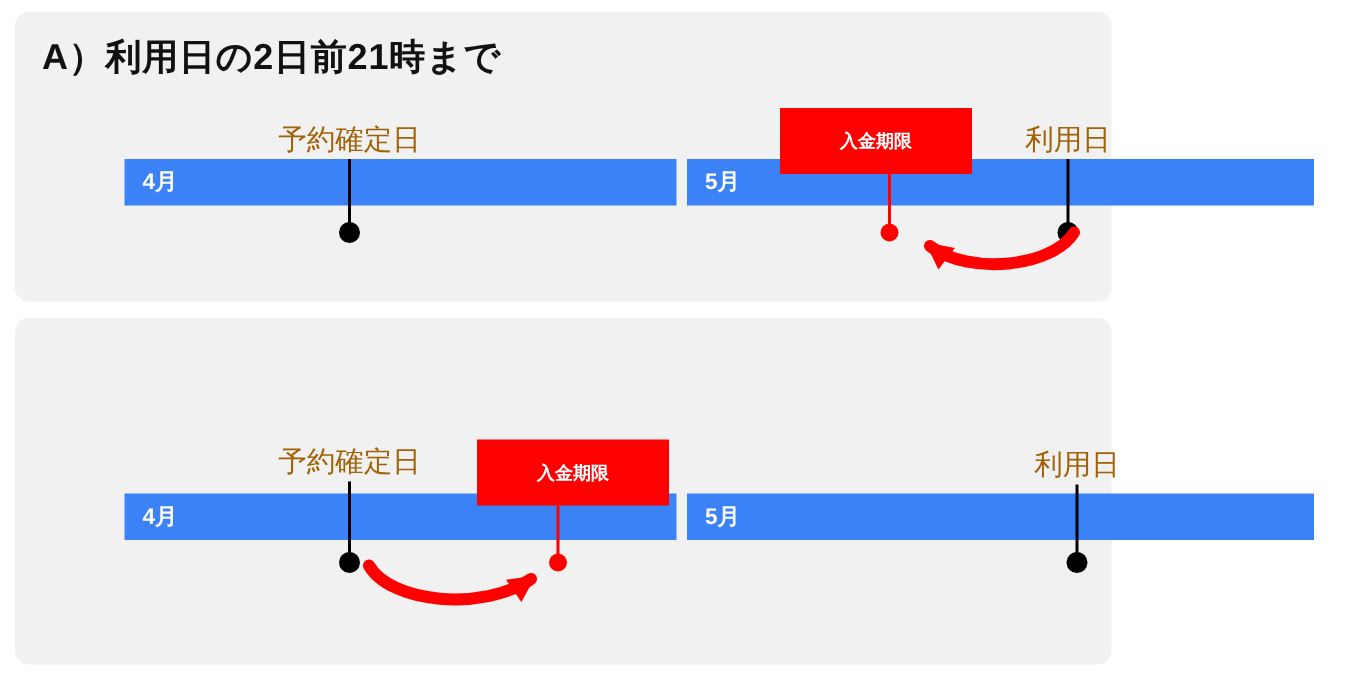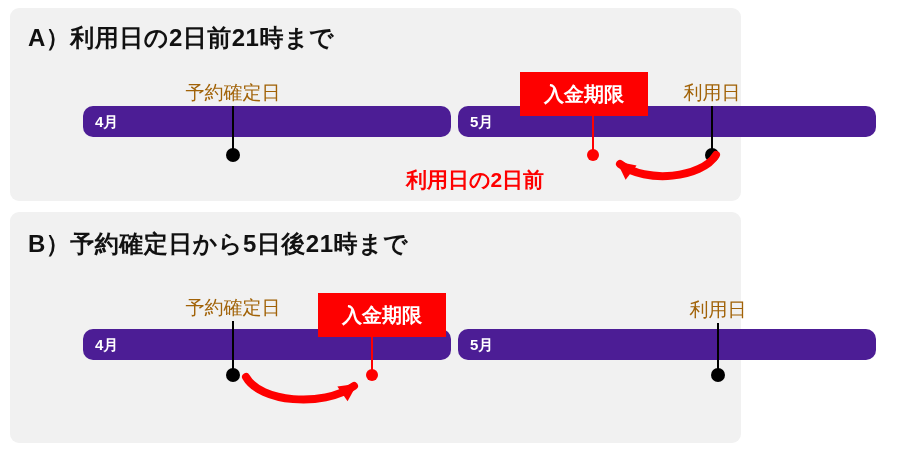--- a/index.html
+++ b/index.html
@@ -24,22 +24,21 @@
     left:18px;
     font-size:24px;
     font-weight:bold;
     color:#111111;
     letter-spacing:0.5px;
     white-space:nowrap;
   }
   .bar{
     position:absolute;
     height:31px;
-    background:#4c1d95;
-    border-radius:10px;
+    background:#3b82f6;
   }
   .month{
     position:absolute;
     left:12px;
     top:0;
     height:31px;
     line-height:31px;
     color:#ffffff;
     font-size:15px;
     font-weight:bold;
@@ -67,21 +66,21 @@
   }
   .dot.red{
     width:12px;height:12px;
     background:#fe0000;
   }
   .deadline-box{
     position:absolute;
     width:128px;height:44px;
     background:#fe0000;
     color:#ffffff;
-    font-size:20px;
+    font-size:12px;
     font-weight:bold;
     text-align:center;
     line-height:44px;
     z-index:4;
     white-space:nowrap;
   }
   .caption{
     position:absolute;
     color:#fe0000;
     font-size:21px;
@@ -121,25 +120,23 @@
 
   <svg class="arrow" style="left:588px;top:140px;" width="128" height="44" viewBox="0 0 128 44">
     <defs>
       <marker id="ah-a" markerUnits="userSpaceOnUse" markerWidth="24" markerHeight="24" refX="17" refY="12" orient="auto">
         <path d="M3,3 L21,12 L3,21 Z" fill="#fe0000"></path>
       </marker>
     </defs>
     <path d="M118,7 C104,30 48,36 22,16" fill="none" stroke="#fe0000" stroke-width="8" stroke-linecap="round" marker-end="url(#ah-a)"></path>
   </svg>
 
-  <div class="caption" style="left:320px;top:158px;width:290px;">利用日の2日前</div>
 </section>
 
 <section class="panel" id="panel-b">
-  <div class="title" style="top:16px;">B）予約確定日から5日後21時まで</div>
 
   <div class="bar" style="left:73px;top:117px;width:368px;">
     <span class="month">4月</span>
   </div>
   <div class="bar" style="left:448px;top:117px;width:418px;">
     <span class="month">5月</span>
   </div>
 
   <div class="marker-label" style="left:148px;top:83px;width:150px;">予約確定日</div>
   <div class="vline" style="left:222px;top:109px;height:54px;"></div>

